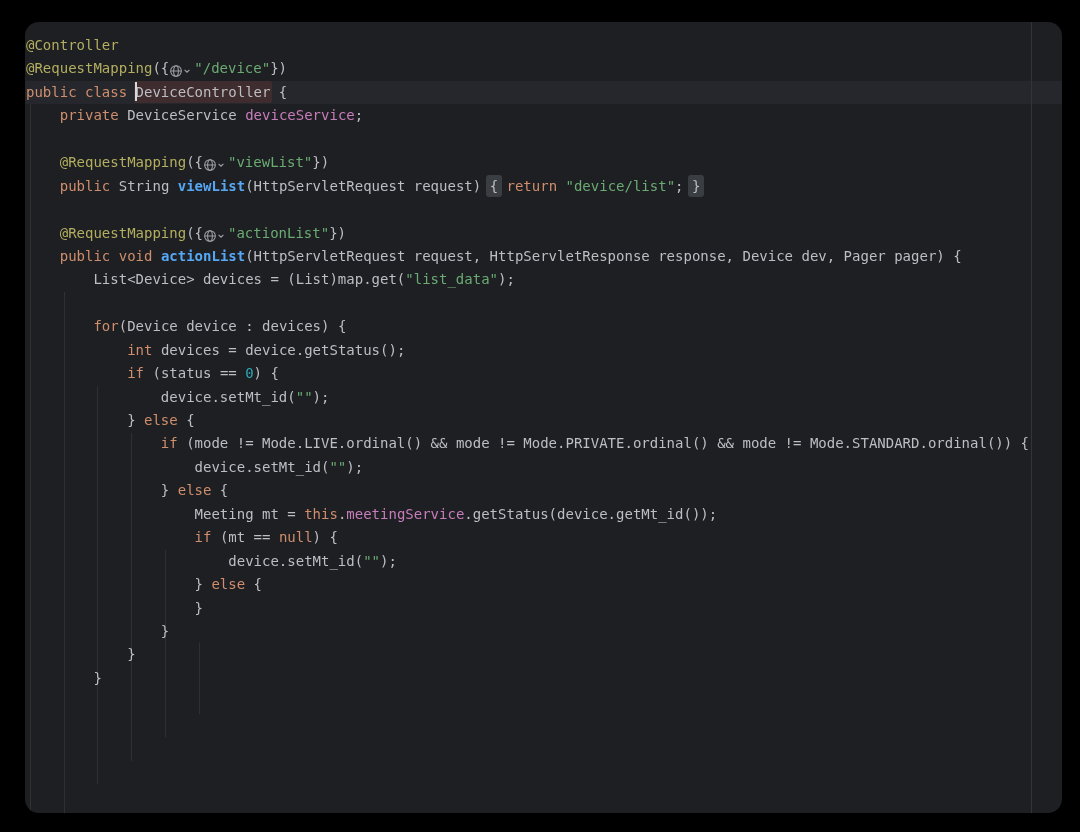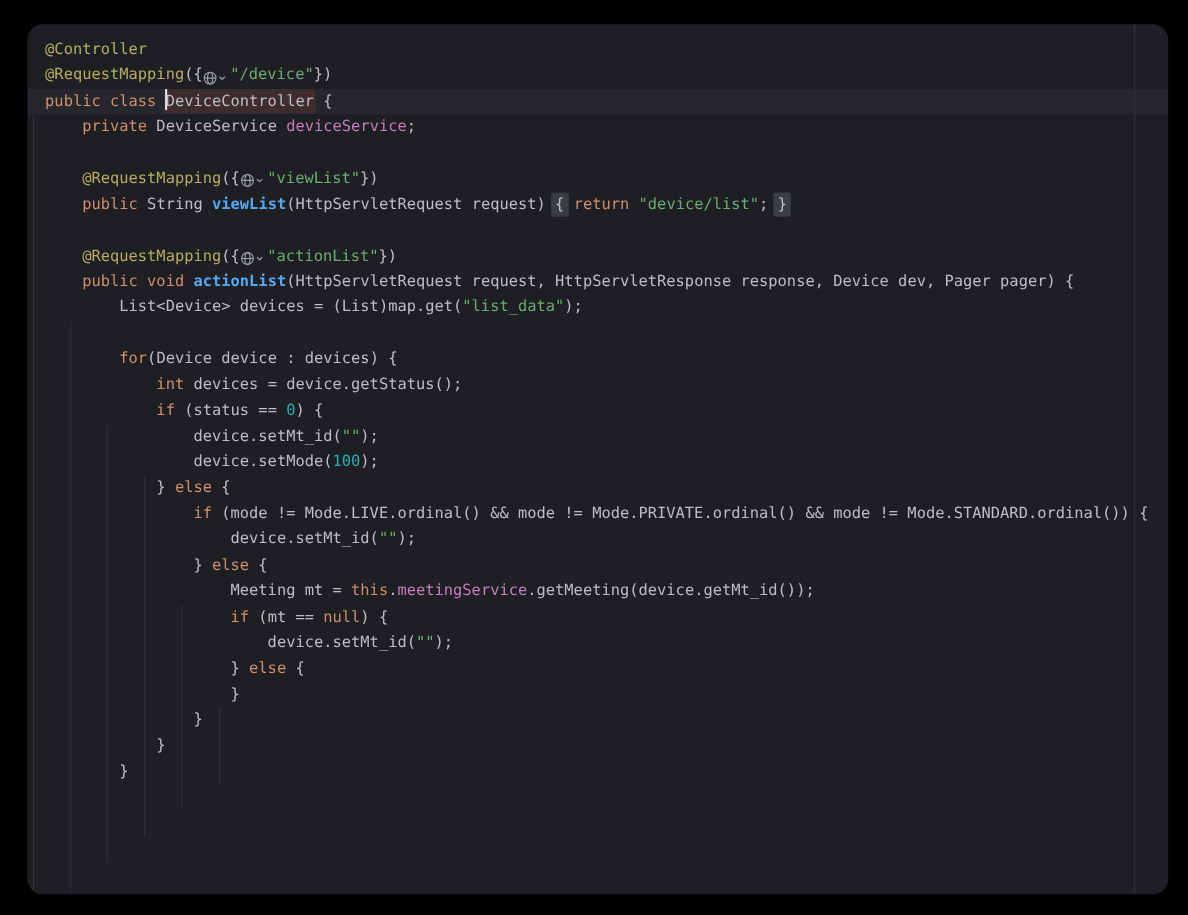--- a/index.html
+++ b/index.html
@@ -39,21 +39,21 @@
     bottom: 0;
     width: 1px;
     left: 1006px;
     background: var(--margin-guide, #313439);
   }
   #code-area {
     position: absolute;
     left: 0;
     top: 12px;
     right: 0;
-    padding-left: 16px;
+    padding-left: 1px;
     font-size: 14px;
     line-height: 23.44px;
     color: var(--plain, #bcbec4);
   }
   .line {
     white-space: pre;
     height: 23.44px;
   }
   .tk-pl { color: var(--plain, #bcbec4); }
   .tk-kw { color: var(--keyword, #cf8e6d); }
@@ -140,26 +140,25 @@
           </svg><svg width="8" height="8" viewBox="0 0 10 10" fill="none" stroke="#9da0a8" stroke-width="1.4">
             <path d="M2 3.5 L5 6.5 L8 3.5"></path>
           </svg></span><span class="tk-st">"actionList"</span><span class="tk-pl">})</span></div>
       <div class="line"><span class="tk-pl">    </span><span class="tk-kw">public void </span><span class="tk-md">actionList</span><span class="tk-pl">(HttpServletRequest request, HttpServletResponse response, Device dev, Pager pager) {</span></div>
       <div class="line"><span class="tk-pl">        List&lt;Device&gt; devices = (List)map.get(</span><span class="tk-st">"list_data"</span><span class="tk-pl">);</span></div>
       <div class="line"></div>
       <div class="line"><span class="tk-pl">        </span><span class="tk-kw">for</span><span class="tk-pl">(Device device : devices) {</span></div>
       <div class="line"><span class="tk-pl">            </span><span class="tk-kw">int </span><span class="tk-pl">devices = device.getStatus();</span></div>
       <div class="line"><span class="tk-pl">            </span><span class="tk-kw">if </span><span class="tk-pl">(status == </span><span class="tk-nu">0</span><span class="tk-pl">) {</span></div>
       <div class="line"><span class="tk-pl">                device.setMt_id(</span><span class="tk-st">""</span><span class="tk-pl">);</span></div>
-      <div class="line"><span class="tk-pl">                device.setMode(</span><span class="tk-nu">100</span><span class="tk-pl">);</span></div>
       <div class="line"><span class="tk-pl">            } </span><span class="tk-kw">else</span><span class="tk-pl"> {</span></div>
       <div class="line"><span class="tk-pl">                </span><span class="tk-kw">if </span><span class="tk-pl">(mode != Mode.LIVE.ordinal() &amp;&amp; mode != Mode.PRIVATE.ordinal() &amp;&amp; mode != Mode.STANDARD.ordinal()) {</span></div>
       <div class="line"><span class="tk-pl">                    device.setMt_id(</span><span class="tk-st">""</span><span class="tk-pl">);</span></div>
       <div class="line"><span class="tk-pl">                } </span><span class="tk-kw">else</span><span class="tk-pl"> {</span></div>
-      <div class="line"><span class="tk-pl">                    Meeting mt = </span><span class="tk-kw">this</span><span class="tk-pl">.</span><span class="tk-fd">meetingService</span><span class="tk-pl">.getMeeting(device.getMt_id());</span></div>
+      <div class="line"><span class="tk-pl">                    Meeting mt = </span><span class="tk-kw">this</span><span class="tk-pl">.</span><span class="tk-fd">meetingService</span><span class="tk-pl">.getStatus(device.getMt_id());</span></div>
       <div class="line"><span class="tk-pl">                    </span><span class="tk-kw">if </span><span class="tk-pl">(mt == </span><span class="tk-kw">null</span><span class="tk-pl">) {</span></div>
       <div class="line"><span class="tk-pl">                        device.setMt_id(</span><span class="tk-st">""</span><span class="tk-pl">);</span></div>
       <div class="line"><span class="tk-pl">                    } </span><span class="tk-kw">else</span><span class="tk-pl"> {</span></div>
       <div class="line"><span class="tk-pl">                    }</span></div>
       <div class="line"><span class="tk-pl">                }</span></div>
       <div class="line"><span class="tk-pl">            }</span></div>
       <div class="line"><span class="tk-pl">        }</span></div>
     </div>
 </div>
 

